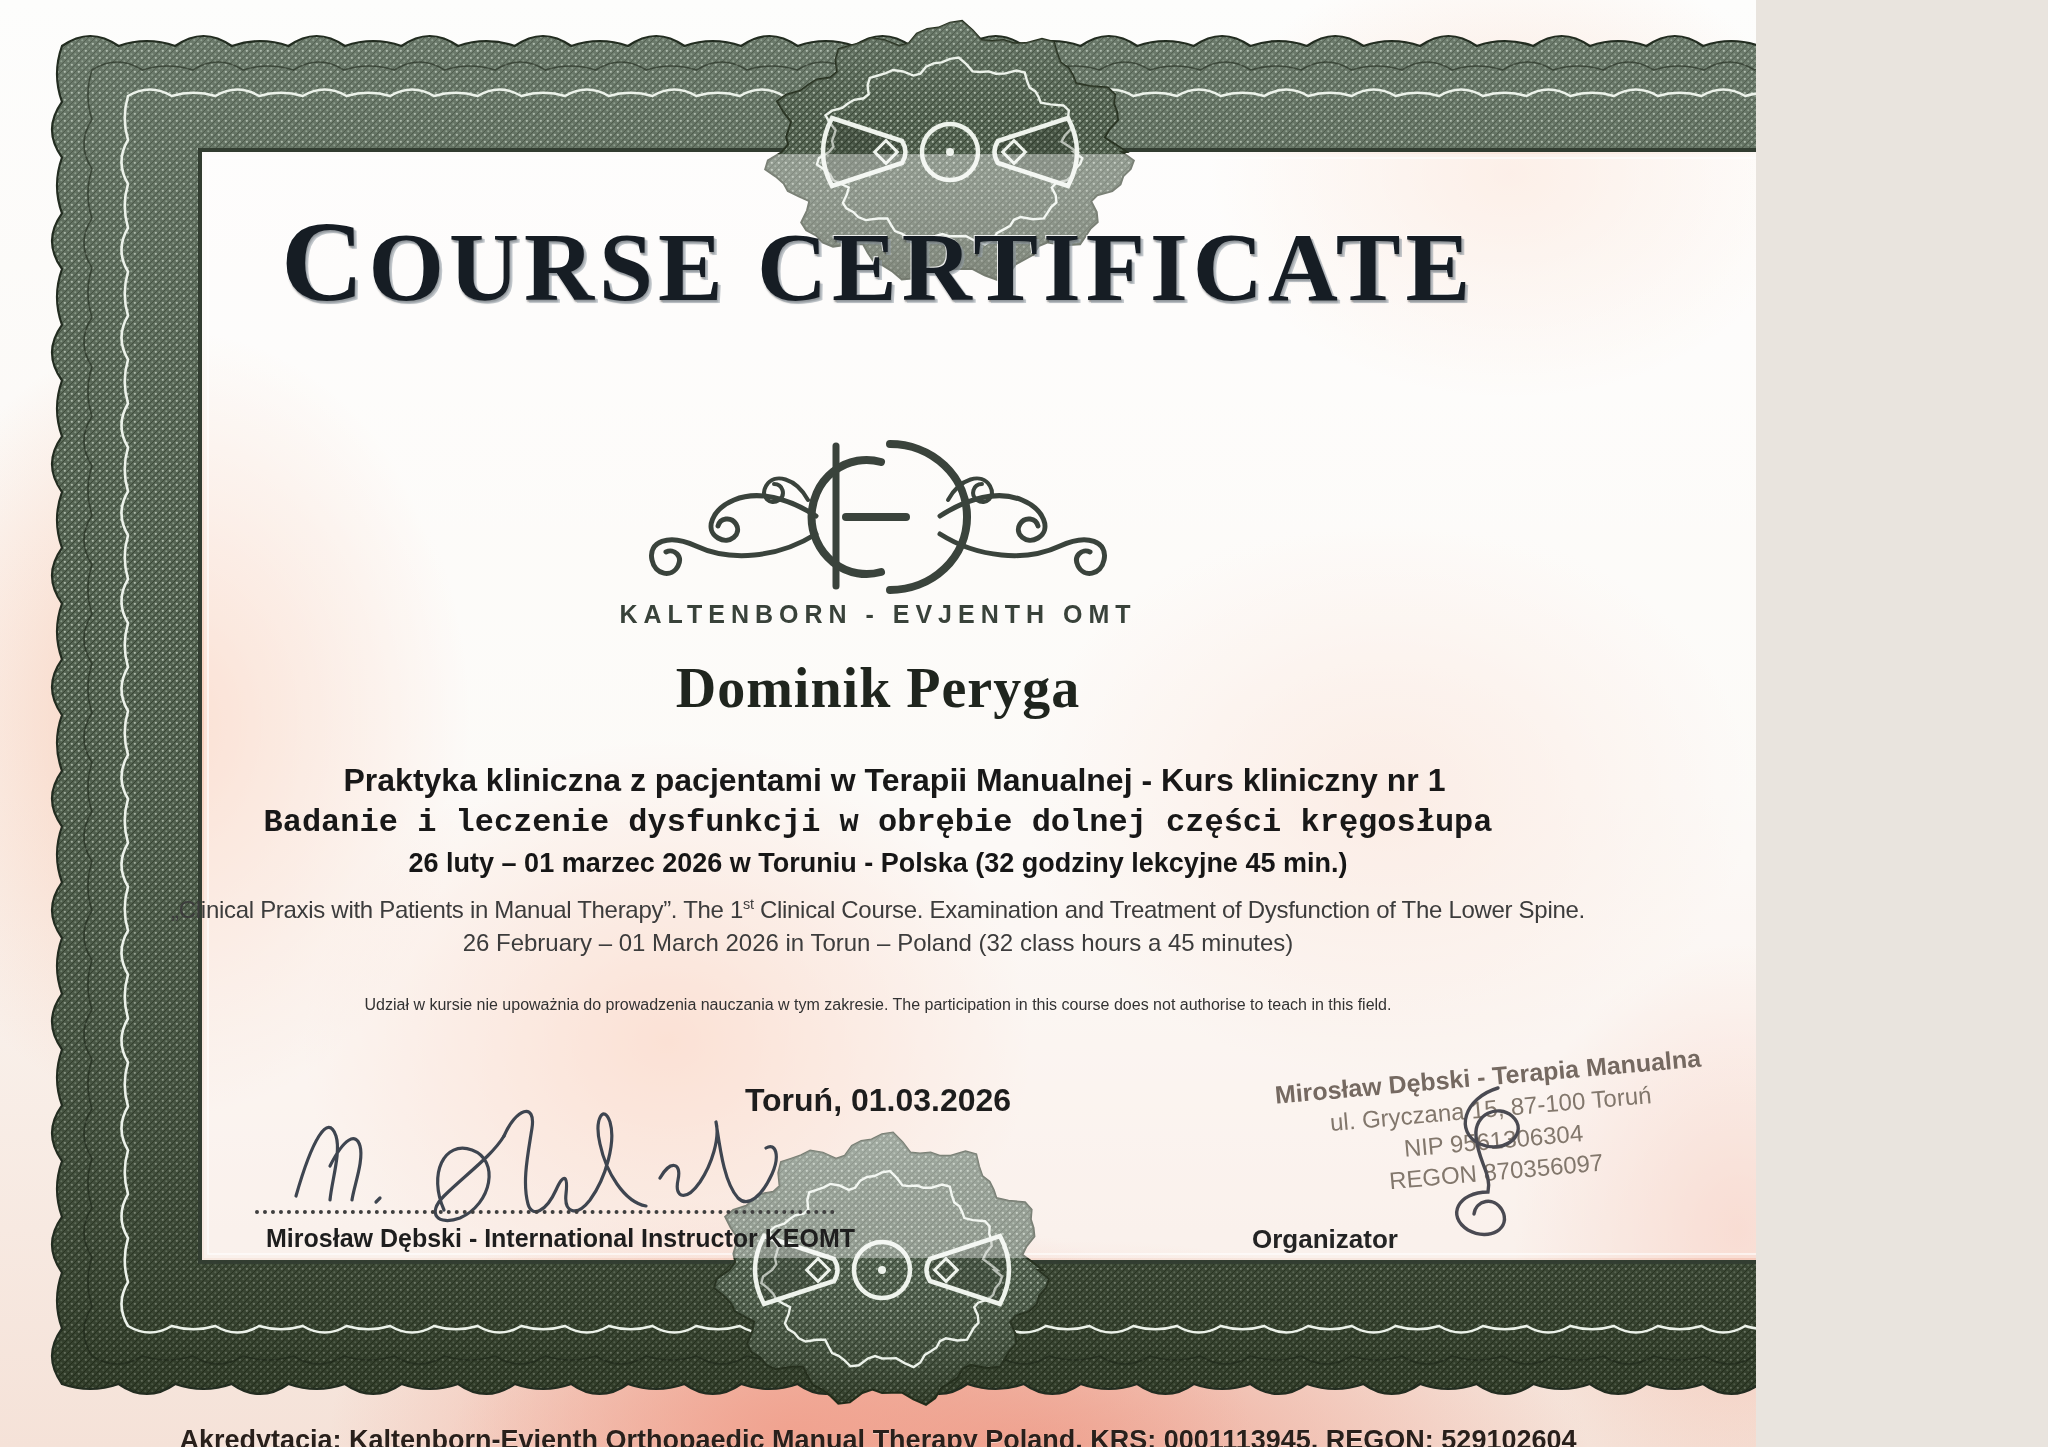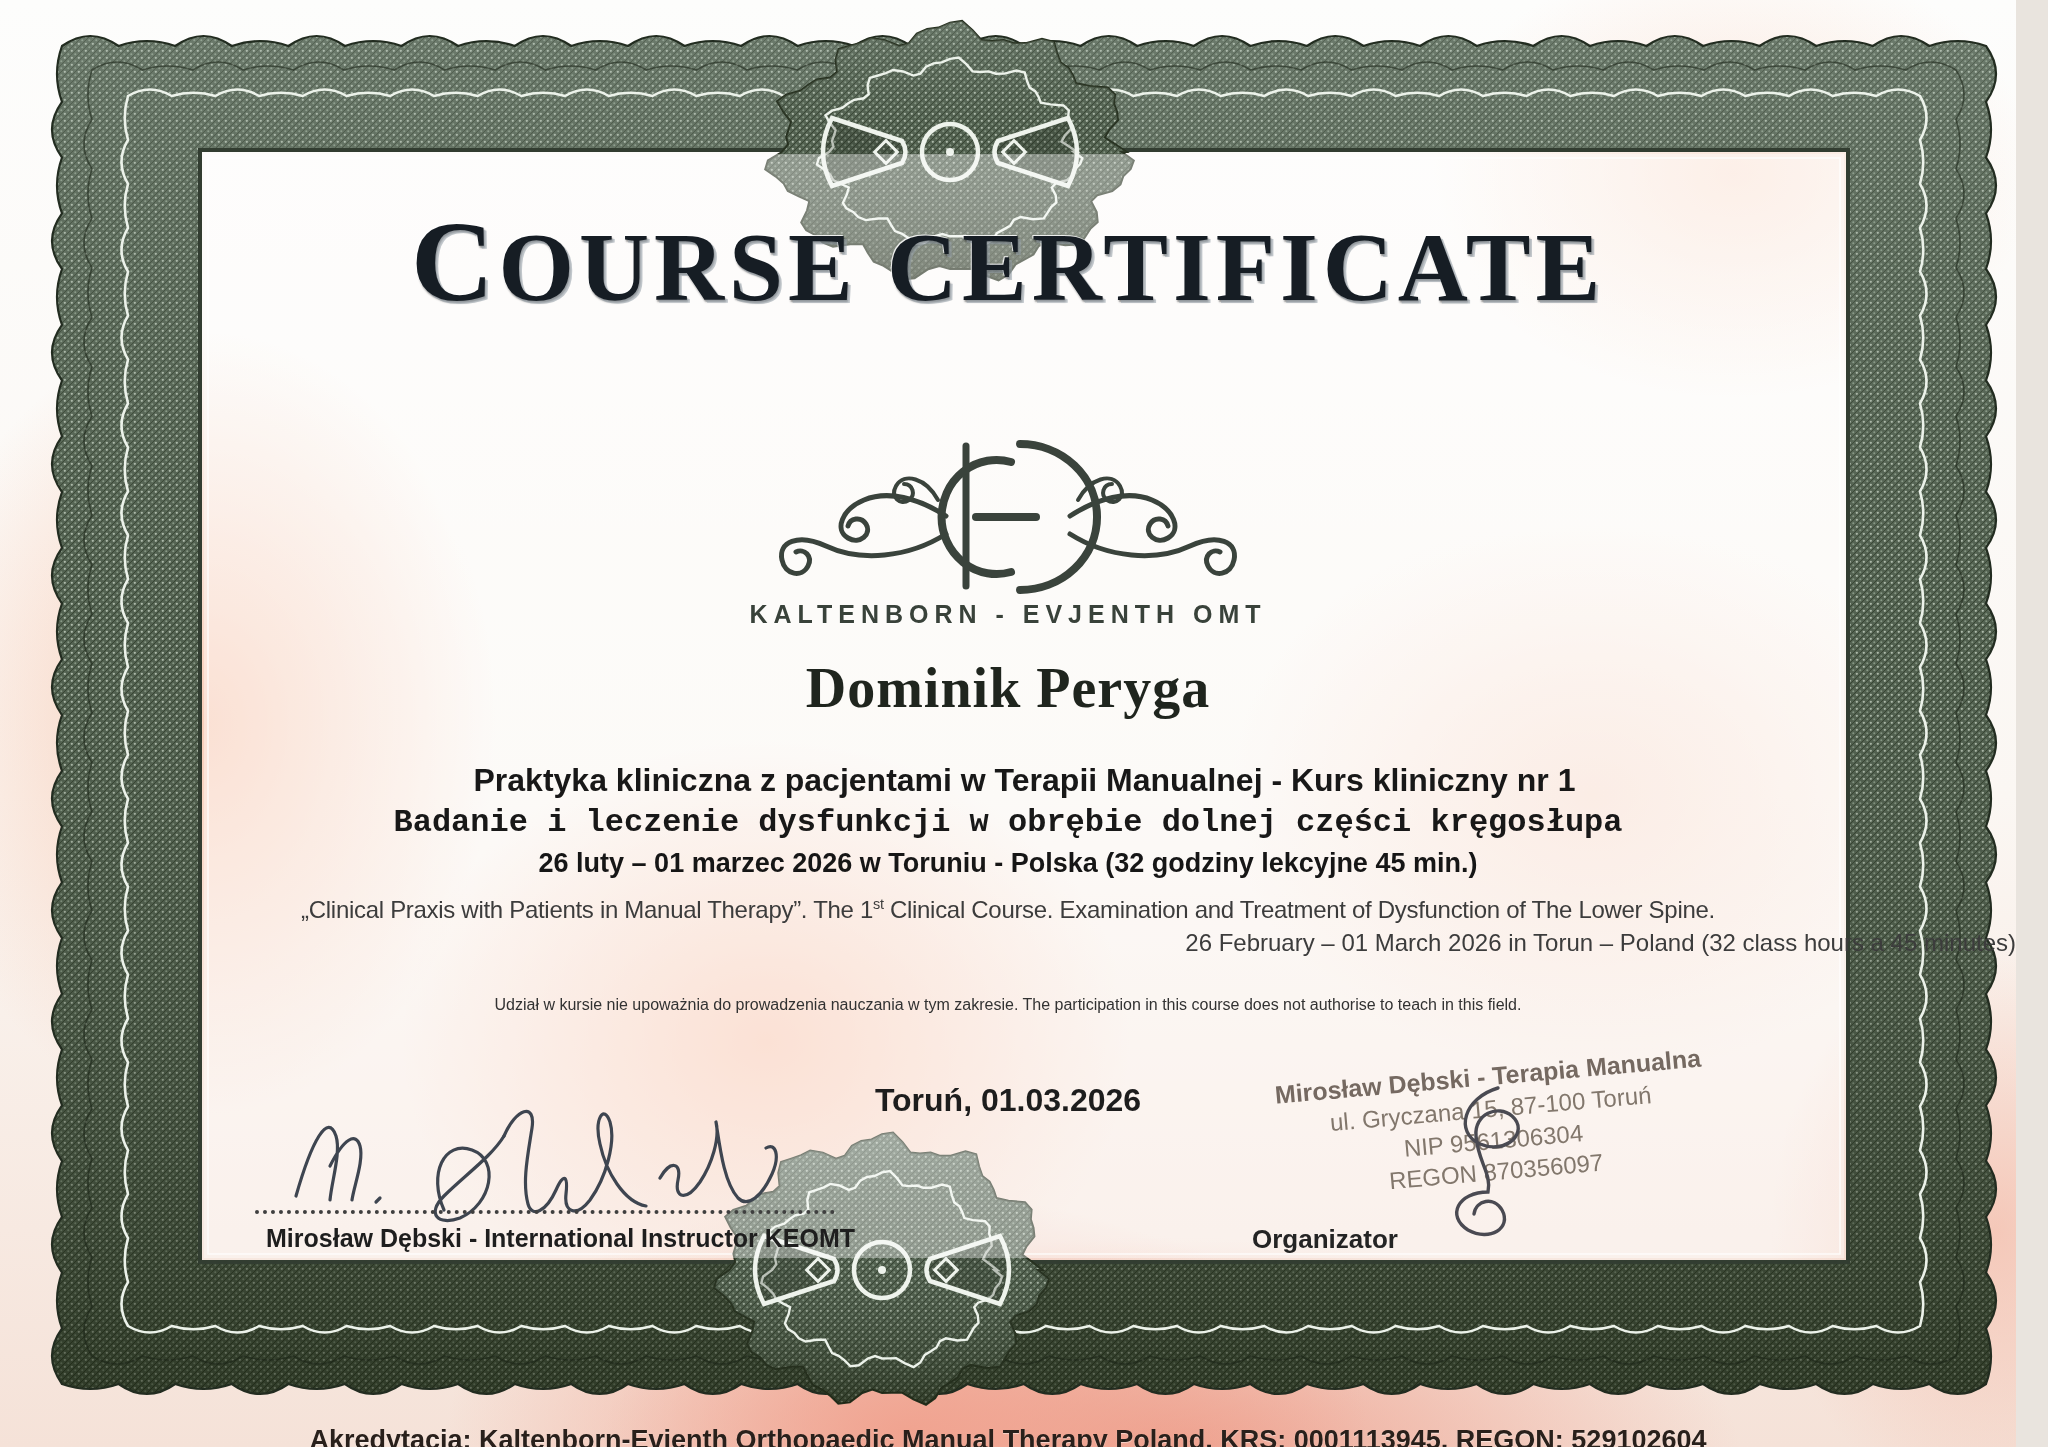--- a/index.html
+++ b/index.html
@@ -1,17 +1,17 @@
 <!DOCTYPE html>
 <html><head>
 <meta charset="utf-8">
 <style>
   html,body{margin:0;padding:0;background:#e9e4de;}
   .page{
-    position:relative;width:2016px;height:1447px;overflow:hidden;
+    position:relative;width:1756px;height:1447px;overflow:hidden;
     font-family:"Liberation Sans",sans-serif;
     background:
       radial-gradient(420px 560px at 10% 50%, rgba(246,188,160,.70), rgba(246,188,160,0) 70%),
       radial-gradient(520px 430px at 38% 72%, rgba(248,196,172,.75), rgba(248,196,172,0) 70%),
       radial-gradient(640px 330px at 45% 99%, rgba(240,158,138,.85), rgba(240,158,138,0) 72%),
       radial-gradient(430px 320px at 86% 12%, rgba(250,212,192,.55), rgba(250,212,192,0) 70%),
       radial-gradient(520px 400px at 79% 55%, rgba(247,205,185,.50), rgba(247,205,185,0) 70%),
       radial-gradient(760px 280px at 58% 100%, rgba(236,148,128,.80), rgba(236,148,128,0) 75%),
       radial-gradient(300px 380px at 99% 85%, rgba(243,178,158,.60), rgba(243,178,158,0) 75%),
       linear-gradient(180deg,#fdfdfc 0%,#fbf7f3 55%,#f5e2d8 100%);
@@ -29,21 +29,21 @@
   .logo-wrap{position:absolute;left:50%;transform:translateX(-50%);top:438px;width:480px;height:168px;}
   .logo-caption{top:600px;font-weight:bold;font-size:25px;letter-spacing:6px;color:#39423a;
     text-shadow:0 1px 1px rgba(255,255,255,.7);}
   .recipient{top:656px;font-family:"Liberation Serif",serif;font-weight:bold;font-size:56px;
     color:#1f251e;letter-spacing:1px;}
   .pl1{top:762px;font-weight:bold;font-size:32px;color:#181818;white-space:nowrap;padding-left:33px;}
   .pl2{top:804px;font-weight:bold;font-size:32px;color:#181818;white-space:nowrap;font-family:Liberation Mono, monospace;}
   .pl3{top:848px;font-weight:bold;font-size:27px;color:#161616;white-space:nowrap;}
   .en1{top:896px;font-size:24px;color:#3c3c3c;white-space:nowrap;letter-spacing:-0.3px;}
   .en1 sup{font-size:60%;}
-  .en2{top:929px;font-size:24px;color:#3c3c3c;white-space:nowrap;text-align:right;}
+  .en2{top:929px;font-size:24px;color:#3c3c3c;white-space:nowrap;}
   .disclaimer{top:996px;font-size:16px;font-weight:500;color:#323232;white-space:nowrap;}
   .dateplace{top:1082px;font-weight:bold;font-size:32px;color:#1d1d1d;}
   .stamp{position:absolute;left:1252px;top:1060px;width:480px;text-align:center;
     transform:rotate(-5deg);color:#7c7166;line-height:1.32;font-size:24px;font-weight:500;opacity:.95;}
   .stamp .s1{font-weight:bold;font-size:25px;color:#6e625a;}
   .organizer-label{position:absolute;left:1252px;top:1224px;width:480px;text-align:left;
     font-weight:bold;font-size:26px;color:#242424;}
   .sig-svg{position:absolute;left:268px;top:1078px;}
   .stamp-swirl-svg{position:absolute;left:1380px;top:1070px;}
   .dotline{position:absolute;left:255px;top:1210px;width:580px;border-top:4px dotted #3f3f3f;height:0;}

